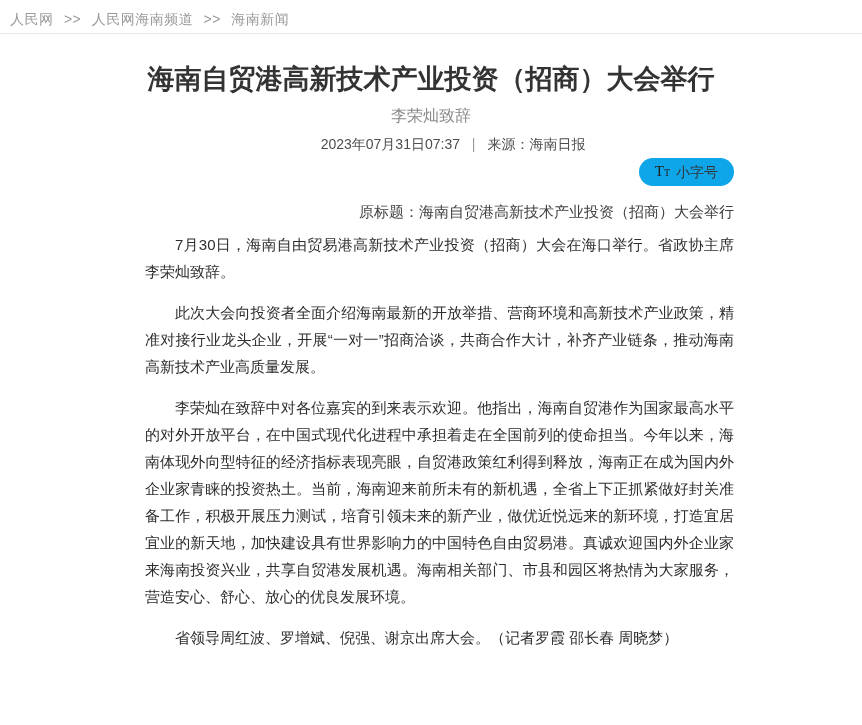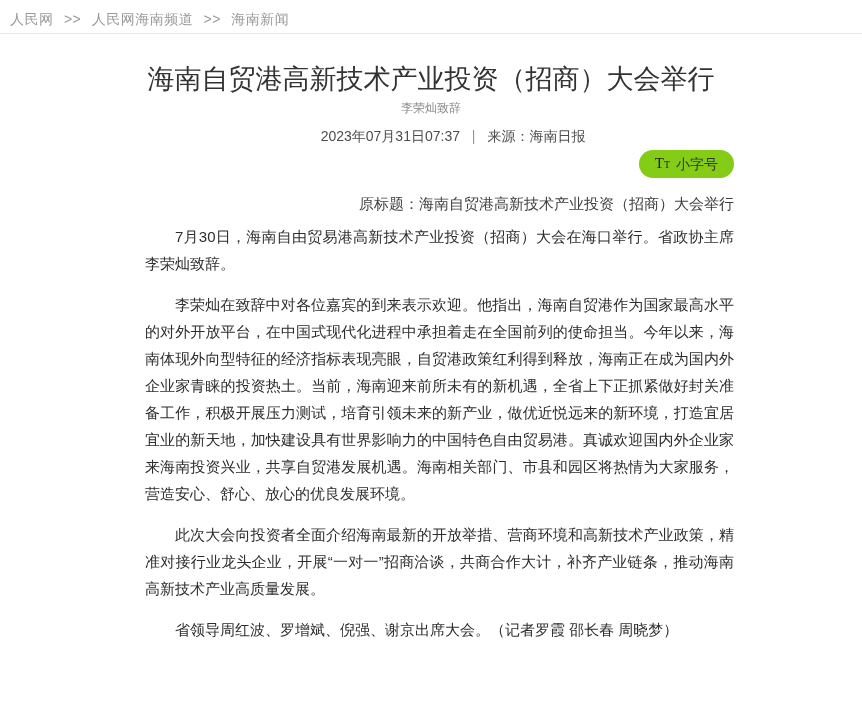--- a/index.html
+++ b/index.html
@@ -35,27 +35,28 @@
   .header-divider {
     border: none;
     border-top: 1px solid #e9e9e9;
     margin: 0;
   }
   
   .title {
     margin: 26px 60px 0;
     text-align: center;
     font-size: 27px;
-    font-weight: 400;
+    font-weight: 700;
     line-height: 38px;
     color: #333333;
   }
   .subtitle {
+    margin-top: 8px;
     text-align: center;
-    font-size: 12px;
+    font-size: 16px;
     line-height: 20px;
     color: #8a8a8a;
   }
   .meta {
     margin-top: 8px;
     text-align: center;
     font-size: 14px;
     line-height: 20px;
     color: #4d4d4d;
     padding-left: 44px;
@@ -68,21 +69,21 @@
   .toolbar {
     width: 606px;
     margin: 4px auto 0;
     text-align: right;
     height: 26px;
   }
   .font-size-btn {
     display: inline-flex;
     align-items: center;
     gap: 6px;
-    background: #84cc16;
+    background: #0ea5e9;
     border: none;
     border-radius: 14px;
     padding: 4px 16px;
     font-size: 14px;
     line-height: 18px;
     color: #333333;
     cursor: pointer;
     font-family: inherit;
   }
   .tt {
@@ -138,19 +139,19 @@
   <div class="toolbar">
     <button class="font-size-btn">
       <span class="tt"><span class="t-large">T</span><span class="t-small">T</span></span>
       <span>小字号</span>
     </button>
   </div>
 
   <div class="body">
     <p class="original-title">原标题：海南自贸港高新技术产业投资（招商）大会举行</p>
     <p class="para">7月30日，海南自由贸易港高新技术产业投资（招商）大会在海口举行。省政协主席李荣灿致辞。</p>
+    <p class="para">此次大会向投资者全面介绍海南最新的开放举措、营商环境和高新技术产业政策，精准对接行业龙头企业，开展“一对一”招商洽谈，共商合作大计，补齐产业链条，推动海南高新技术产业高质量发展。</p>
     <p class="para">李荣灿在致辞中对各位嘉宾的到来表示欢迎。他指出，海南自贸港作为国家最高水平的对外开放平台，在中国式现代化进程中承担着走在全国前列的使命担当。今年以来，海南体现外向型特征的经济指标表现亮眼，自贸港政策红利得到释放，海南正在成为国内外企业家青睐的投资热土。当前，海南迎来前所未有的新机遇，全省上下正抓紧做好封关准备工作，积极开展压力测试，培育引领未来的新产业，做优近悦远来的新环境，打造宜居宜业的新天地，加快建设具有世界影响力的中国特色自由贸易港。真诚欢迎国内外企业家来海南投资兴业，共享自贸港发展机遇。海南相关部门、市县和园区将热情为大家服务，营造安心、舒心、放心的优良发展环境。</p>
-    <p class="para">此次大会向投资者全面介绍海南最新的开放举措、营商环境和高新技术产业政策，精准对接行业龙头企业，开展“一对一”招商洽谈，共商合作大计，补齐产业链条，推动海南高新技术产业高质量发展。</p>
     <p class="para">省领导周红波、罗增斌、倪强、谢京出席大会。（记者罗霞 邵长春 周晓梦）</p>
 
   </div>
 
 </div>
 
 </body></html>

